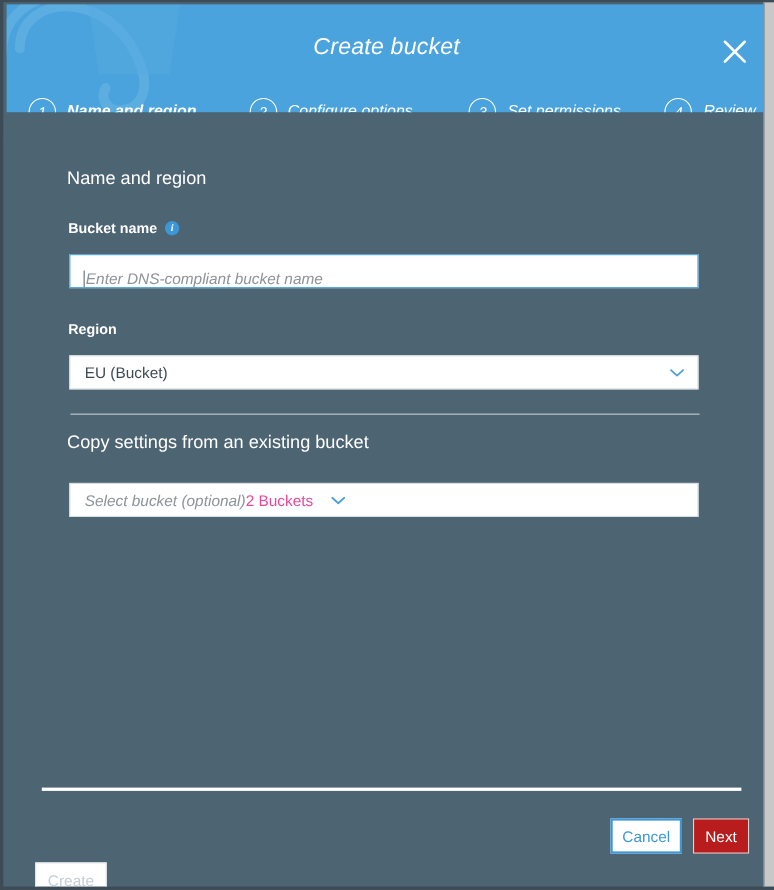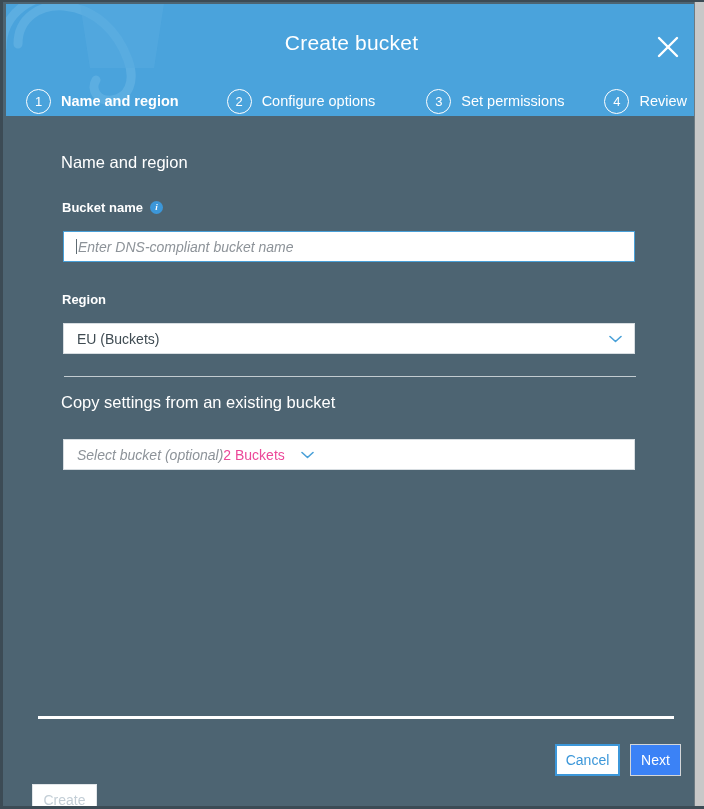--- a/index.html
+++ b/index.html
@@ -49,23 +49,24 @@
     height: 0px;
     background: #aeb4b8;
   }
 
   
   #dialog-header {
     position: absolute;
     left: 3px;
     top: 2px;
     width: 691px;
-    height: 112px;
+    height: 98px;
     background: #4aa3dc;
     overflow: hidden;
+    font-style: italic;
   }
   #header-watermark {
     position: absolute;
     left: -28px;
     top: -56px;
     width: 250px;
     height: 250px;
     opacity: 0.5;
     pointer-events: none;
   }
@@ -175,20 +176,21 @@
     height: 31px;
     background: #ffffff;
     box-sizing: border-box;
     display: flex;
     align-items: center;
   }
 
   #bucket-name-input {
     top: 107px;
     border: 1px solid #49a0d8;
+    align-items: flex-end;
   }
   #caret {
     width: 1px;
     height: 15px;
     background: #5f6b72;
     margin-left: 12px;
   }
   .placeholder {
     font-size: 14px;
     font-style: italic;
@@ -284,21 +286,21 @@
     top: 620px;
     width: 65px;
     background: #ffffff;
     border: 2px solid #3c97d9;
     color: #3c97d9;
   }
   #next-button {
     left: 624px;
     top: 620px;
     width: 51px;
-    background: #3b82f6;
+    background: #b91c1c;
     border: 1px solid #d4d6d8;
     color: #ffffff;
     cursor: default;
   }
 </style>
 </head>
 <body>
 
 <div id="modal-window">
 
@@ -359,21 +361,21 @@
     <div class="text-control" id="bucket-name-input">
       <div id="caret"></div>
       <span class="placeholder" id="bucket-name-placeholder">Enter DNS-compliant bucket name</span>
     </div>
 
     <div class="field-label" id="region-label">
       <span>Region</span>
     </div>
 
     <div class="text-control" id="region-select">
-      <span id="region-value">EU (Buckets)</span>
+      <span id="region-value">EU (Bucket)</span>
       <svg class="chevron" viewBox="0 0 13 8">
         <polyline points="1,1.5 6.5,6.5 12,1.5" fill="none" stroke="#49a0d8" stroke-width="1.6" stroke-linecap="round" stroke-linejoin="round"></polyline>
       </svg>
     </div>
 
     <div id="divider-settings"></div>
 
     <div id="copy-settings-title">Copy settings from an existing bucket</div>
 
     <div class="text-control" id="bucket-select">

